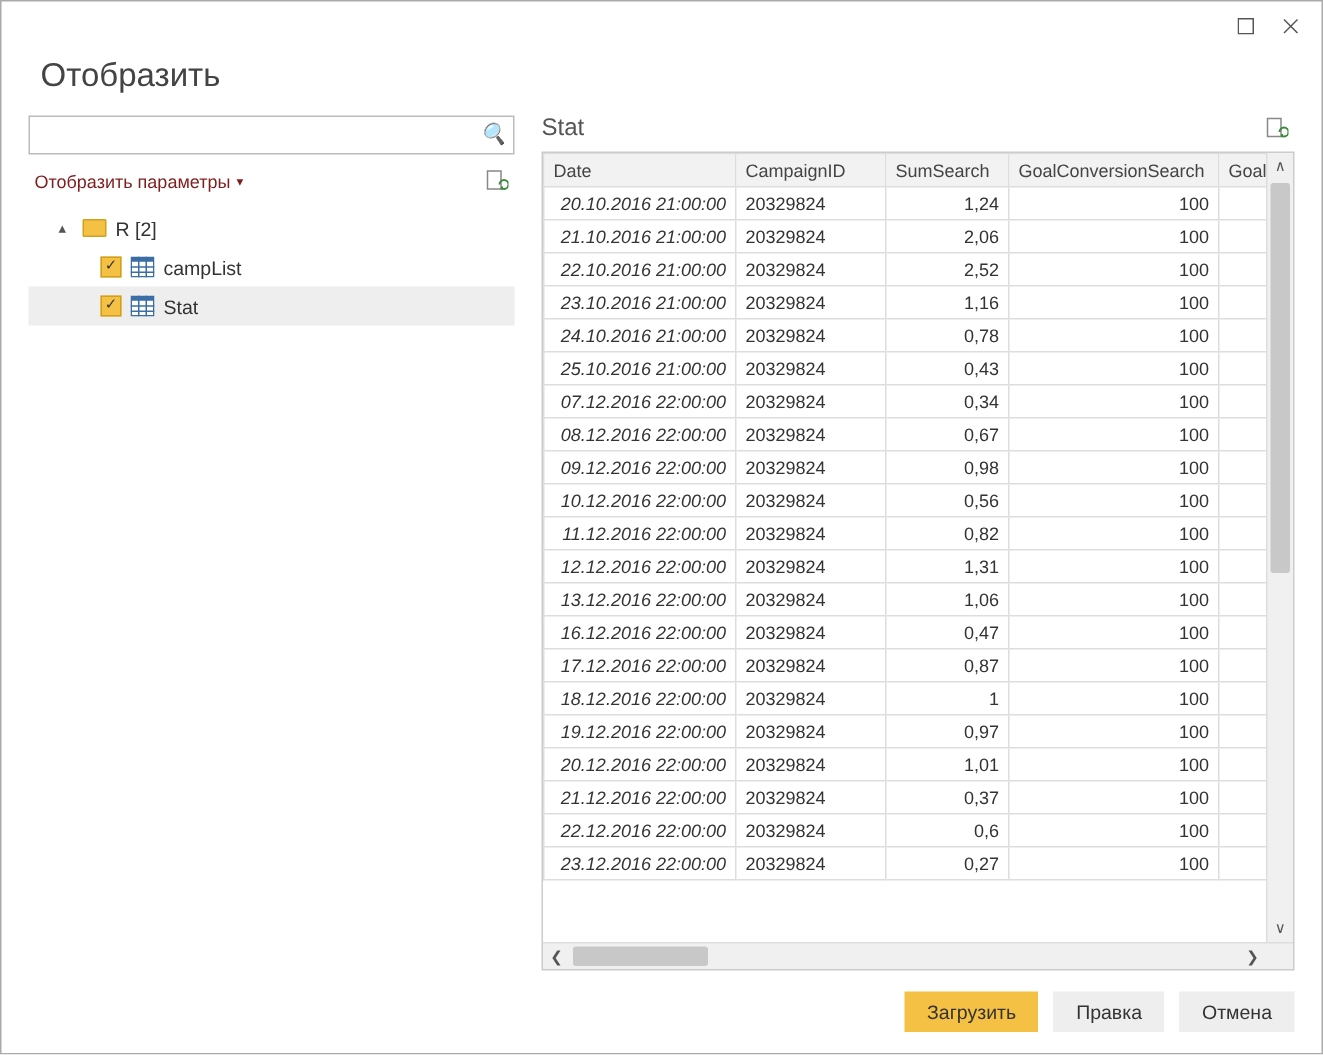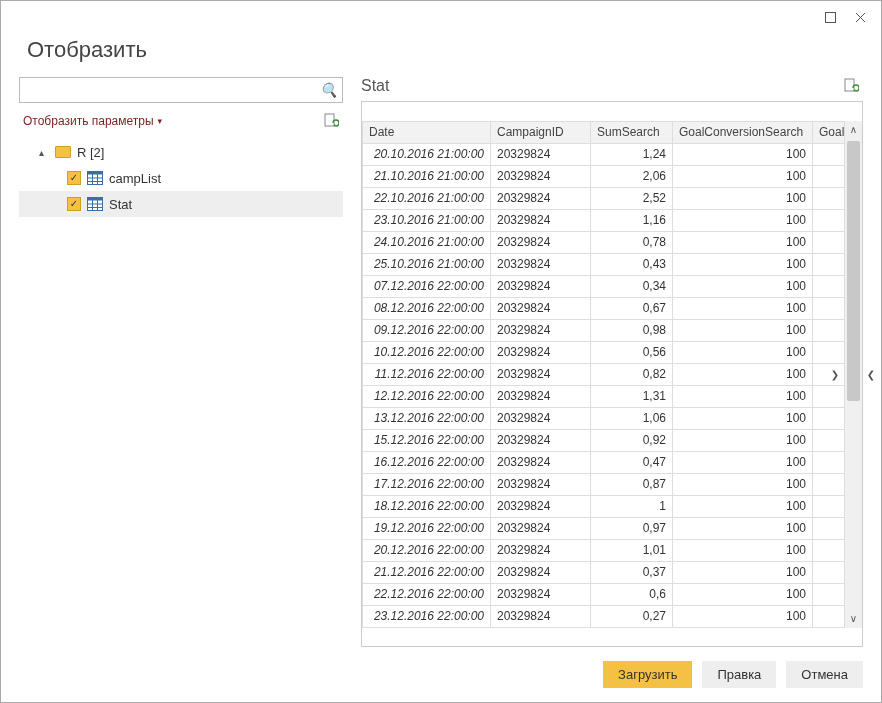--- a/index.html
+++ b/index.html
@@ -160,22 +160,21 @@
   .preview-title {
     font-size: 16px;
     color: #555;
   }
   .grid-wrap {
     flex: 1;
     border: 1px solid #ccc;
     position: relative;
     min-height: 0;
     display: flex;
-    flex-direction: row;
-    align-items: center;
+    flex-direction: column;
   }
   .grid-scroll-v {
     flex: 1;
     overflow: hidden;
     position: relative;
     display: flex;
   }
   .grid-body {
     flex: 1;
     overflow: hidden;
@@ -471,27 +470,20 @@
                       <td class="col-goalco"></td>
                     </tr>
                     <tr>
                       <td class="col-date">13.12.2016 22:00:00</td>
                       <td class="col-camp">20329824</td>
                       <td class="col-sum">1,06</td>
                       <td class="col-goal">100</td>
                       <td class="col-goalco"></td>
                     </tr>
                     <tr>
-                      <td class="col-date">15.12.2016 22:00:00</td>
-                      <td class="col-camp">20329824</td>
-                      <td class="col-sum">0,92</td>
-                      <td class="col-goal">100</td>
-                      <td class="col-goalco"></td>
-                    </tr>
-                    <tr>
                       <td class="col-date">16.12.2016 22:00:00</td>
                       <td class="col-camp">20329824</td>
                       <td class="col-sum">0,47</td>
                       <td class="col-goal">100</td>
                       <td class="col-goalco"></td>
                     </tr>
                     <tr>
                       <td class="col-date">17.12.2016 22:00:00</td>
                       <td class="col-camp">20329824</td>
                       <td class="col-sum">0,87</td>

